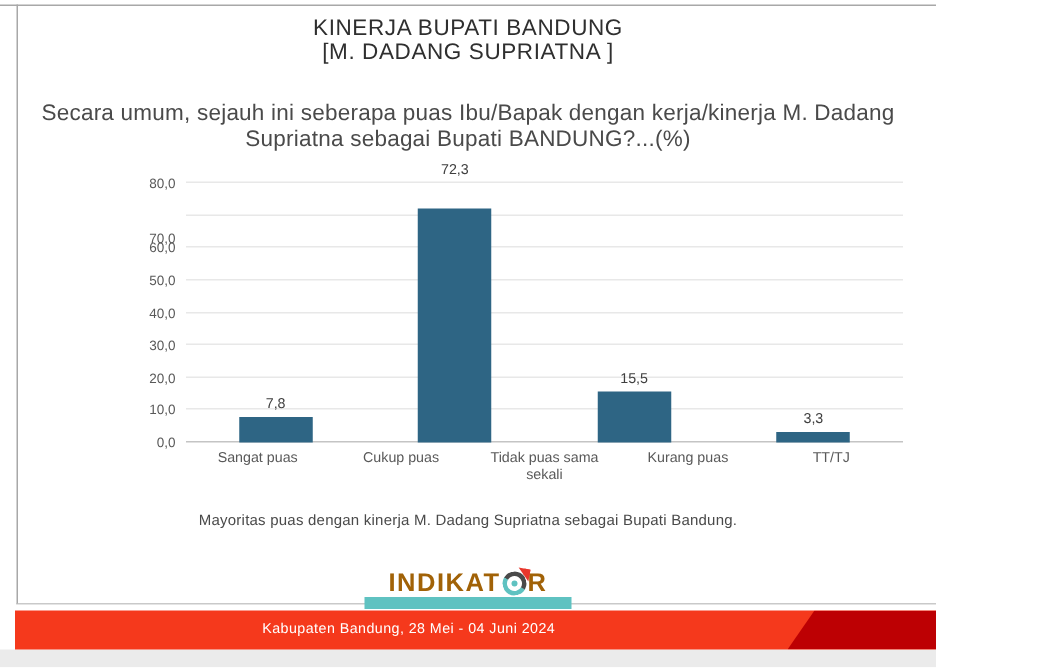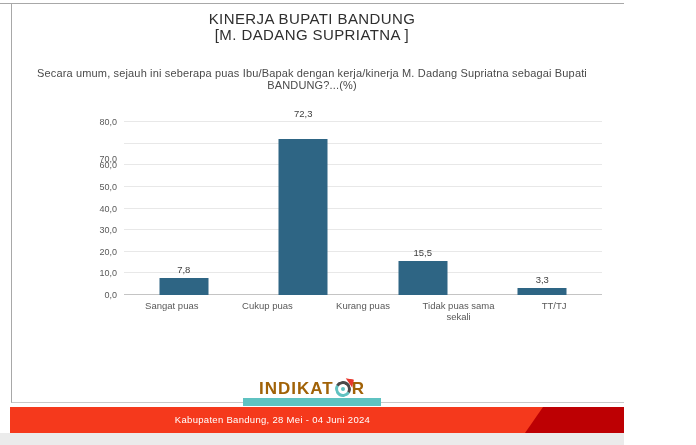--- a/index.html
+++ b/index.html
@@ -10,21 +10,21 @@
   .top-rule { position:absolute; left:0; top:3px; width:696px; height:1px; background:#a8a8a8; }
   .frame { position:absolute; left:11px; top:3px; width:655px; height:400px;
            border-left:1px solid #a8a8a8; border-right:1px solid #a8a8a8; border-bottom:1px solid #c9c9c9; }
 
   
   .title { position:absolute; left:0; right:0; top:11px; text-align:center;
            font-size:15px; line-height:16px; color:#2f2f2f; letter-spacing:0.4px; }
 
   
   .question { position:absolute; left:14px; right:14px; top:67px; text-align:center;
-              font-size:11px; color:#4a4a4a; letter-spacing:0.15px; }
+              font-size:15px; color:#4a4a4a; letter-spacing:0.15px; }
 
   
   .chart { position:absolute; left:85px; top:117px; width:517px; height:215px; }
   .y-axis { position:absolute; left:0; top:5px; width:32px; height:173px; }
   .ytick { position:absolute; right:0; font-size:9px; line-height:12px; color:#595959; text-align:right; }
   .plot { position:absolute; left:39px; top:5px; width:478px; height:173px; }
   .gridline { position:absolute; left:0; right:0; height:1px; background:#e8e8e8; }
   .gridline.baseline { background:#c4c4c4; }
   .bars-row { position:absolute; left:0; top:0; width:100%; height:100%; display:flex; }
   .slot { flex:1; position:relative; height:100%; }
@@ -115,26 +115,27 @@
           </div>
           <div class="slot">
             <div class="bar-value" style="bottom: 10.1363px;">3,3</div>
             <div class="bar" style="height: 7.13625px; background: rgb(46, 101, 132);"></div>
           </div>
         </div>
     </div>
     <div class="cat-row" id="cat-row">
         <div class="cat-label">Sangat puas</div>
         <div class="cat-label">Cukup puas</div>
+        <div class="cat-label">Tidak puas sama sekali</div>
         <div class="cat-label">Kurang puas</div>
-        <div class="cat-label">Tidak puas sama sekali</div>
         <div class="cat-label">TT/TJ</div>
       </div>
   </div>
 
+  <div class="caption">Mayoritas puas dengan kinerja M. Dadang Supriatna sebagai Bupati Bandung.</div>
 
   <div class="logo">
     <div class="logo-line">
       <span>INDIKAT</span>
       <span class="logo-o">
         <span class="o-ring"></span>
         <span class="o-dot"></span>
         <span class="o-needle"></span>
       </span>
       <span>R</span>

